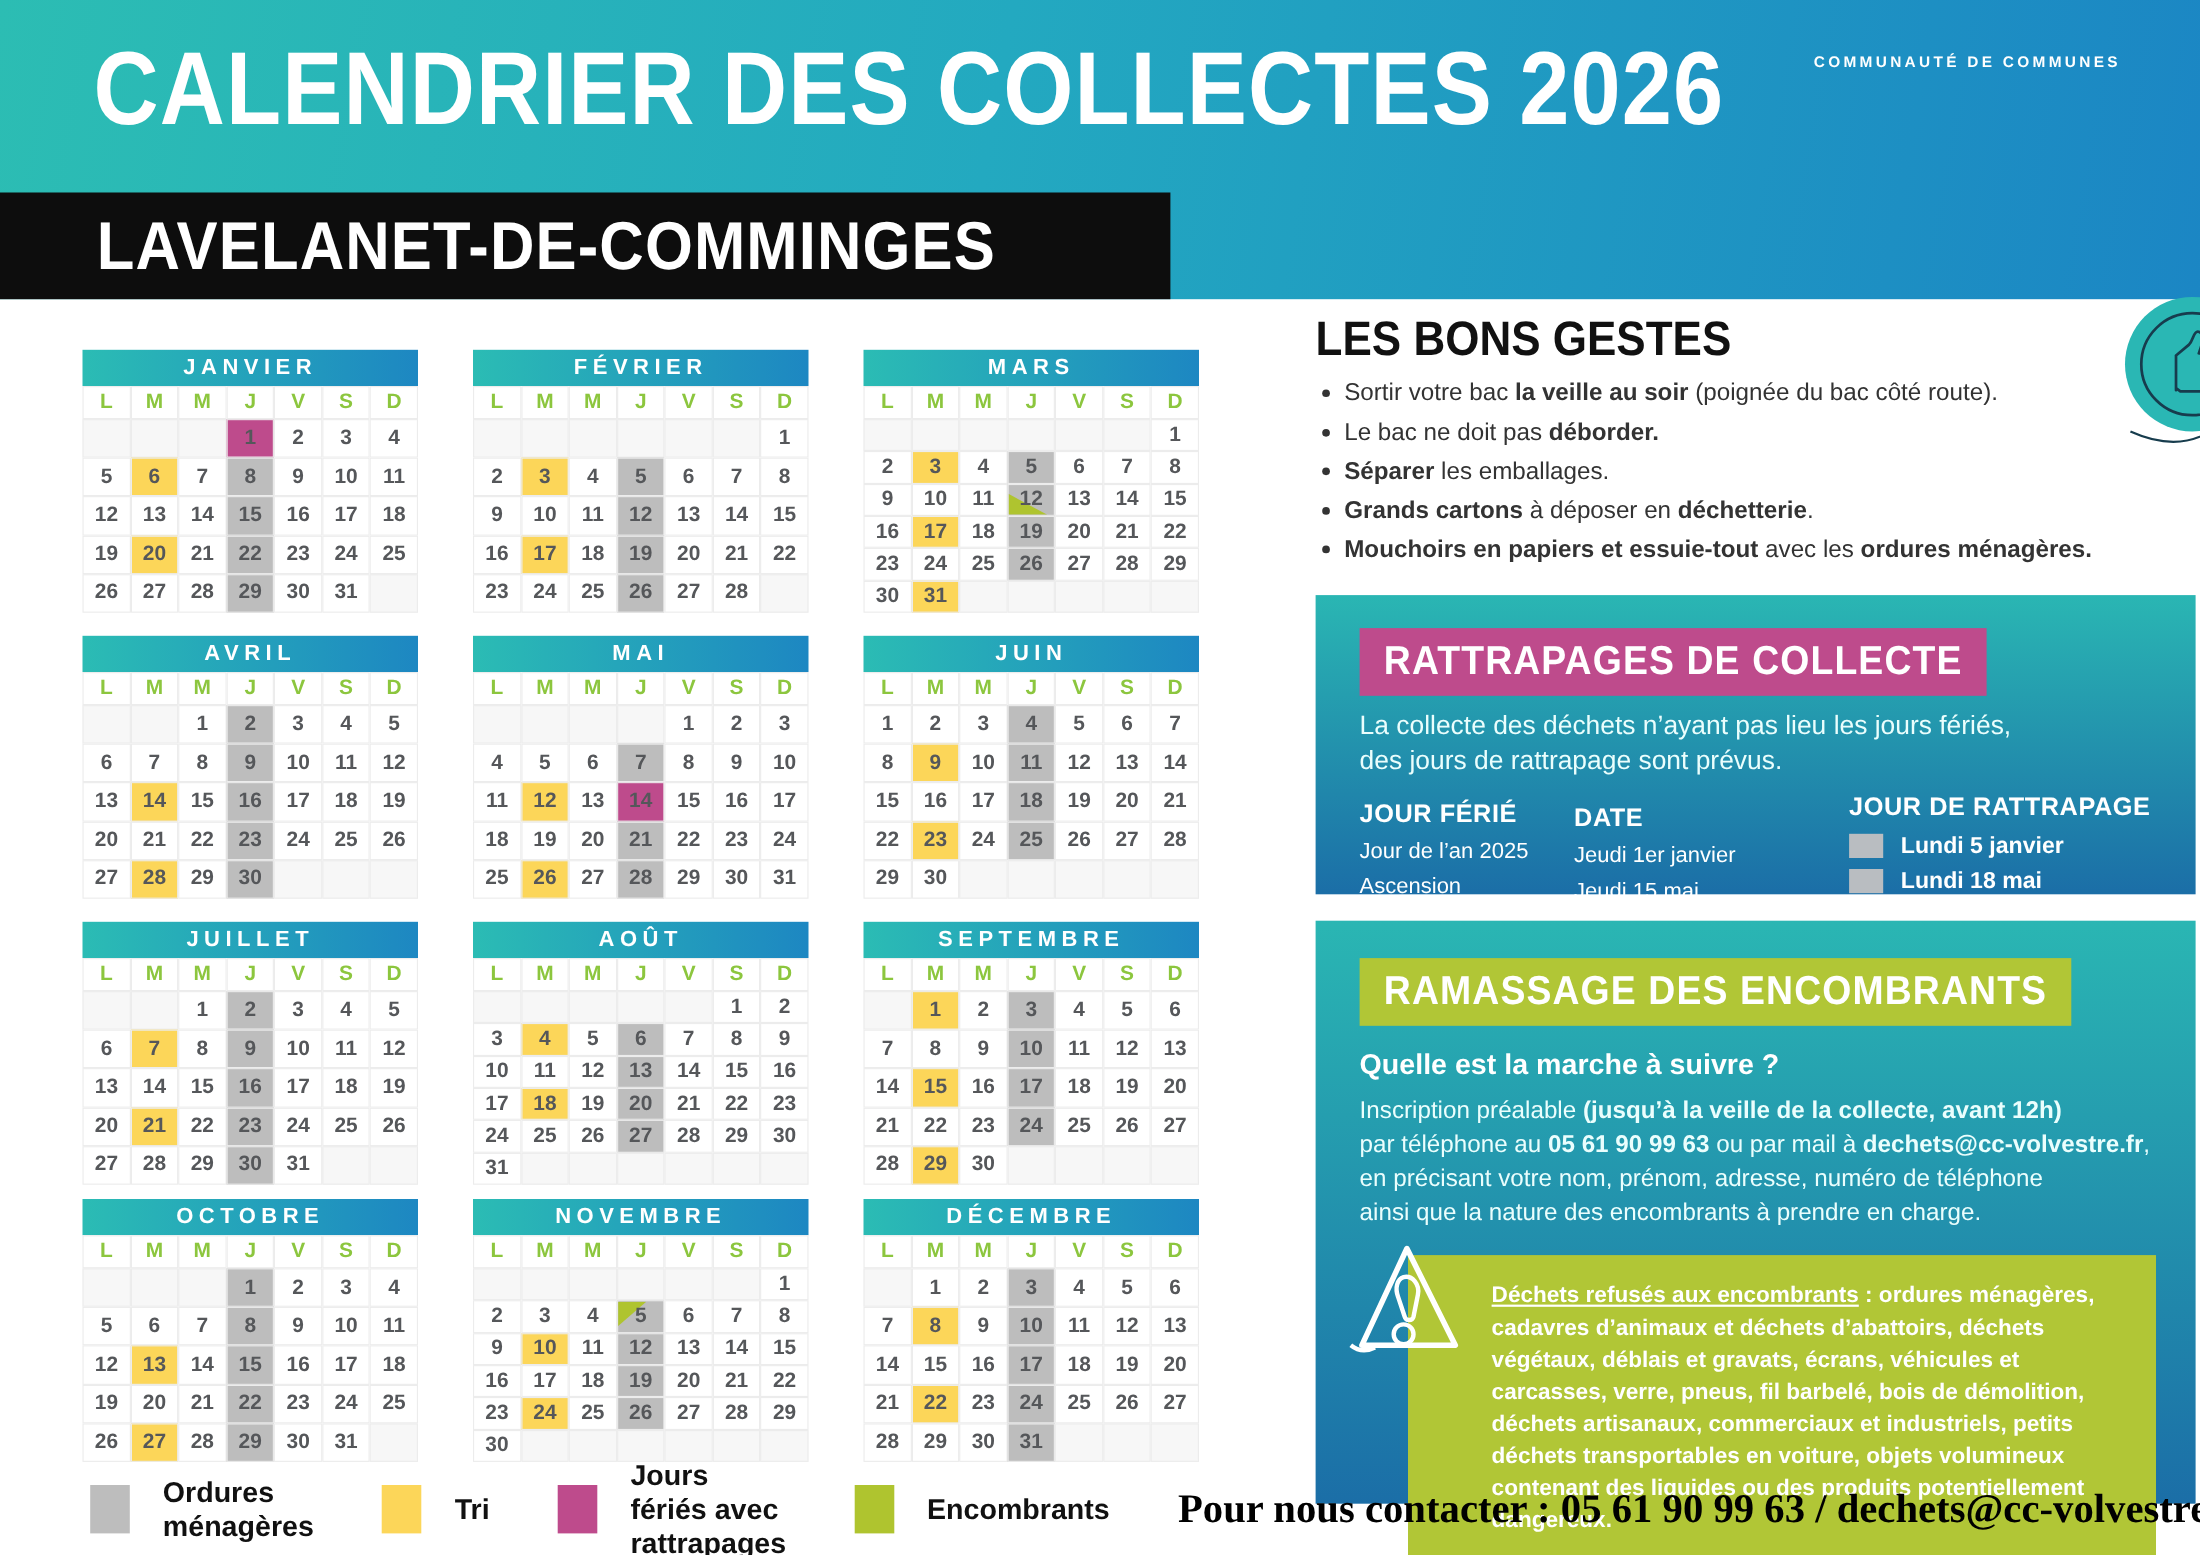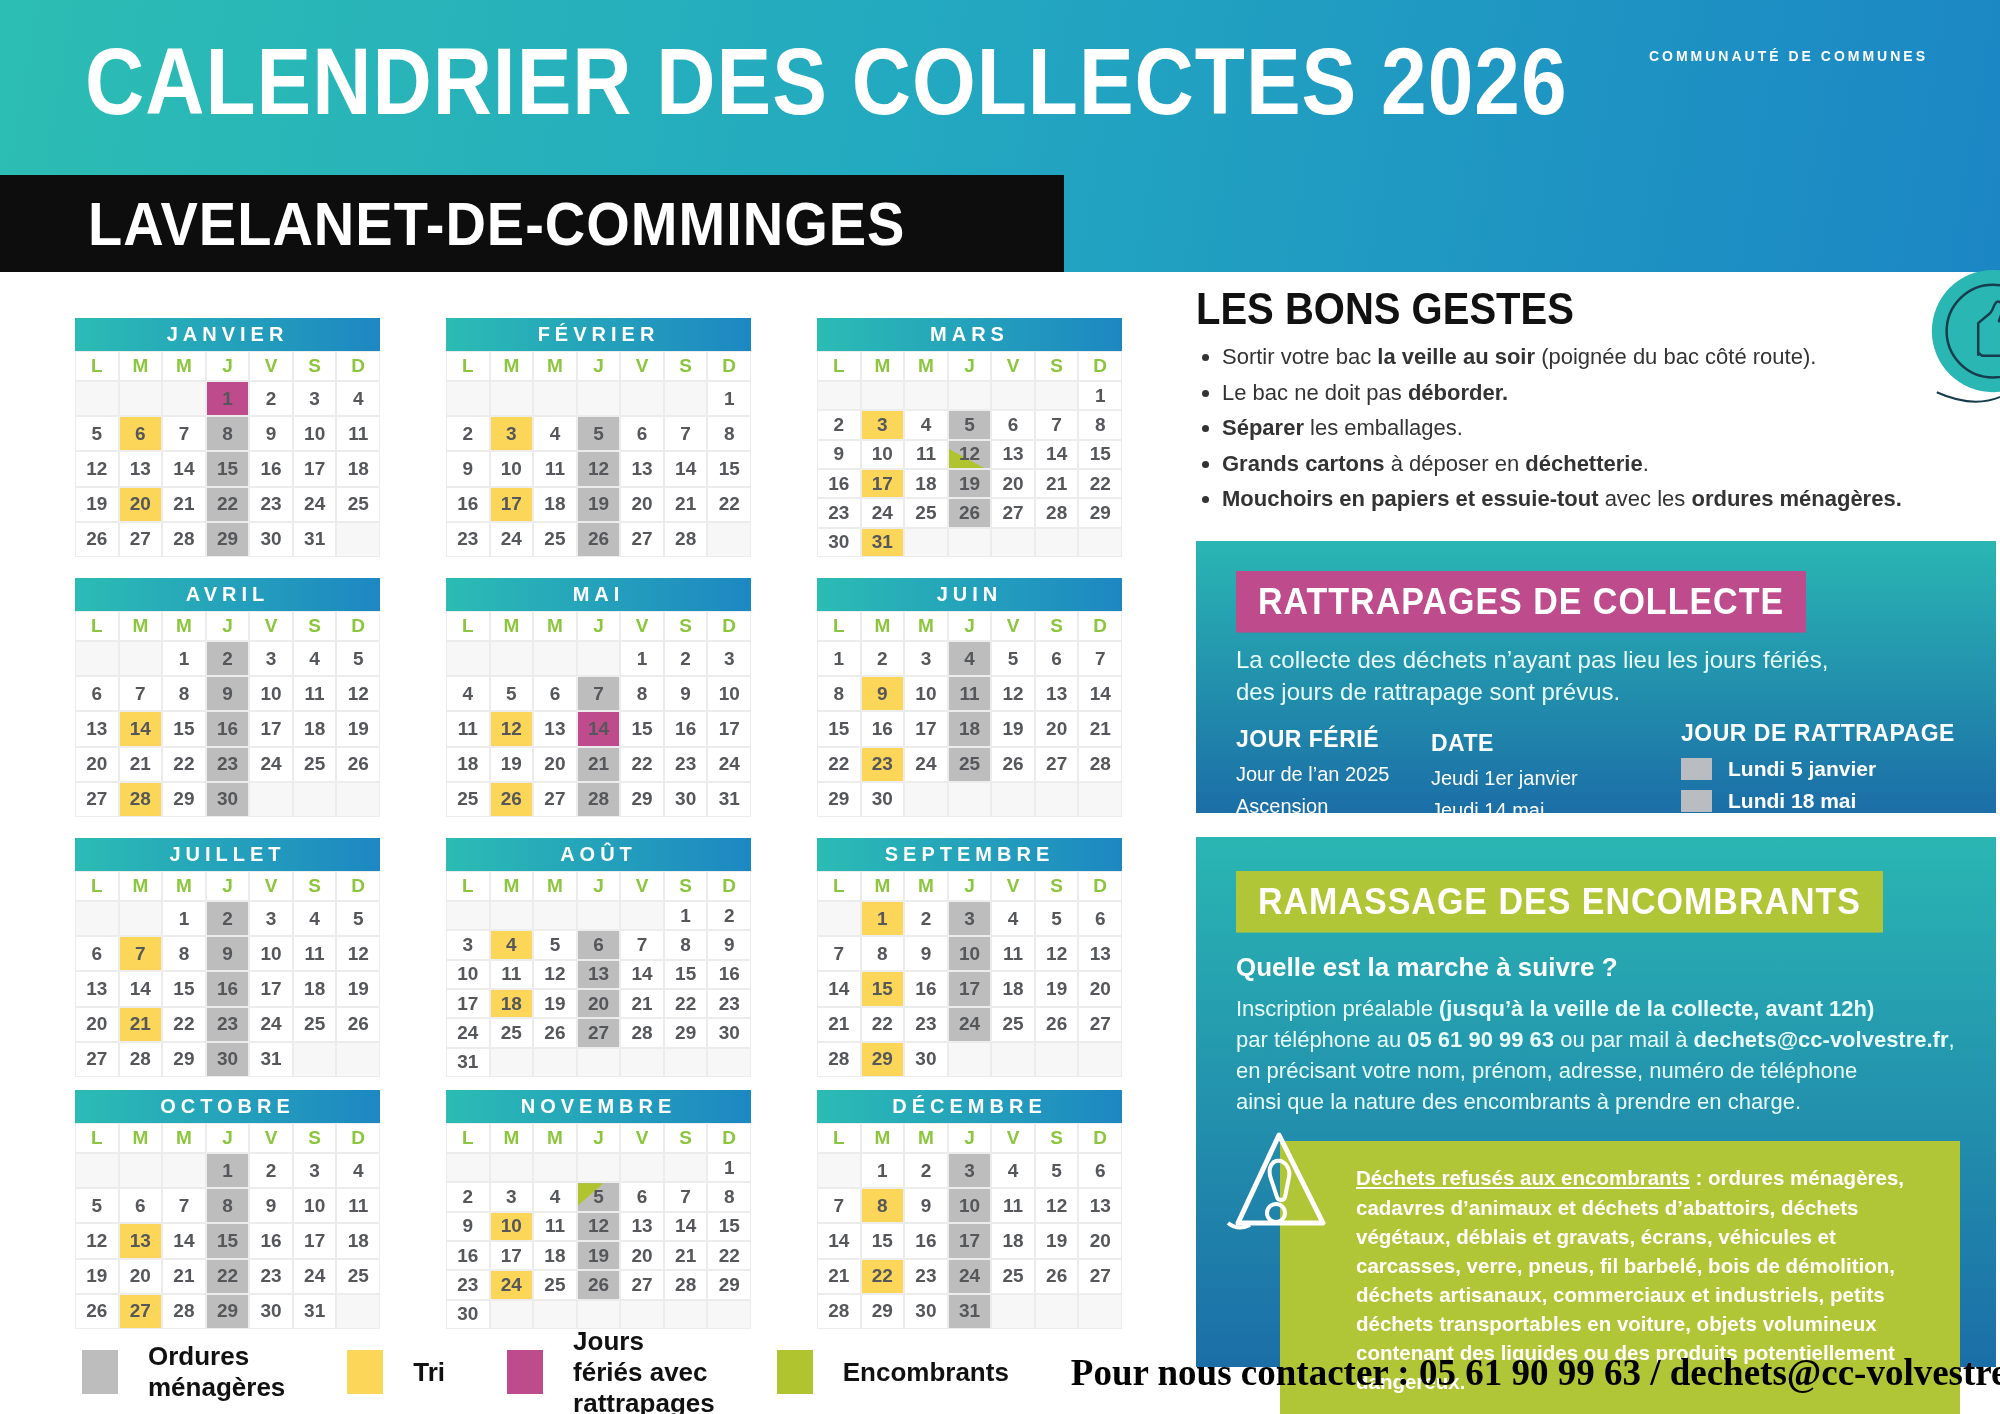--- a/index.html
+++ b/index.html
@@ -13,21 +13,21 @@
               font-weight:800;letter-spacing:1px;transform:scaleY(1.15);transform-origin:left top;white-space:nowrap;}
   .logo{position:absolute;top:38px;right:72px;text-align:center;color:#fff;}
   .logo-script{font-family:"DejaVu Serif",serif;font-style:italic;font-size:74px;line-height:1;}
   .logo-sub{font-size:14px;font-weight:bold;letter-spacing:3px;margin-top:10px;}
   .black-banner{position:absolute;top:175px;left:0;width:1064px;height:97px;background:#0d0d0d;
                 display:flex;align-items:center;padding-left:88px;box-sizing:border-box;}
   .black-banner-text{color:#fff;font-size:56px;font-weight:800;letter-spacing:1px;transform:scaleY(1.1);transform-origin:left center;white-space:nowrap;}
 
   
   .calendars{position:absolute;left:75px;top:318px;width:1060px;display:grid;
-             grid-template-columns:repeat(3,305px);column-gap:66px;
+             grid-template-columns:repeat(3,305px);column-gap:50px;
              grid-template-rows:260px 260px 252px auto;align-items:start;}
   .month{width:305px;background:#fff;}
   .month-title{height:33px;background:linear-gradient(90deg,#2bbcb4,#1d87c2);color:#fff;
                font-weight:bold;font-size:20px;letter-spacing:5px;display:flex;align-items:center;justify-content:center;}
   .weekdays{display:grid;grid-template-columns:repeat(7,1fr);height:30px;}
   .weekdays span{display:flex;align-items:center;justify-content:center;color:#8cc63e;
                  font-weight:bold;font-size:19px;border:1px solid #ececec;background:#fff;}
   .days{display:grid;grid-template-columns:repeat(7,1fr);height:176px;grid-auto-rows:1fr;}
   .day{position:relative;display:flex;align-items:center;justify-content:center;
        font-weight:bold;font-size:19px;color:#55575a;border:1px solid #ececec;background:#fff;}
@@ -1466,21 +1466,21 @@
       <p class="intro">La collecte des déchets n’ayant pas lieu les jours fériés,<br>des jours de rattrapage sont prévus.</p>
       <div class="ratt-cols">
         <div class="ratt-col col-ferie">
           <h4>JOUR FÉRIÉ</h4>
           <div class="entry">Jour de l’an 2025</div>
           <div class="entry">Ascension</div>
         </div>
         <div class="ratt-col col-date">
           <h4>DATE</h4>
           <div class="entry">Jeudi 1er janvier</div>
-          <div class="entry">Jeudi 14 mai</div>
+          <div class="entry">Jeudi 15 mai</div>
         </div>
         <div class="ratt-col col-jdr">
           <h4>JOUR DE RATTRAPAGE</h4>
           <div class="swatch-row">
             <span class="sw"></span>
             <span>Lundi 5 janvier</span>
           </div>
           <div class="swatch-row">
             <span class="sw"></span>
             <span>Lundi 18 mai</span>

